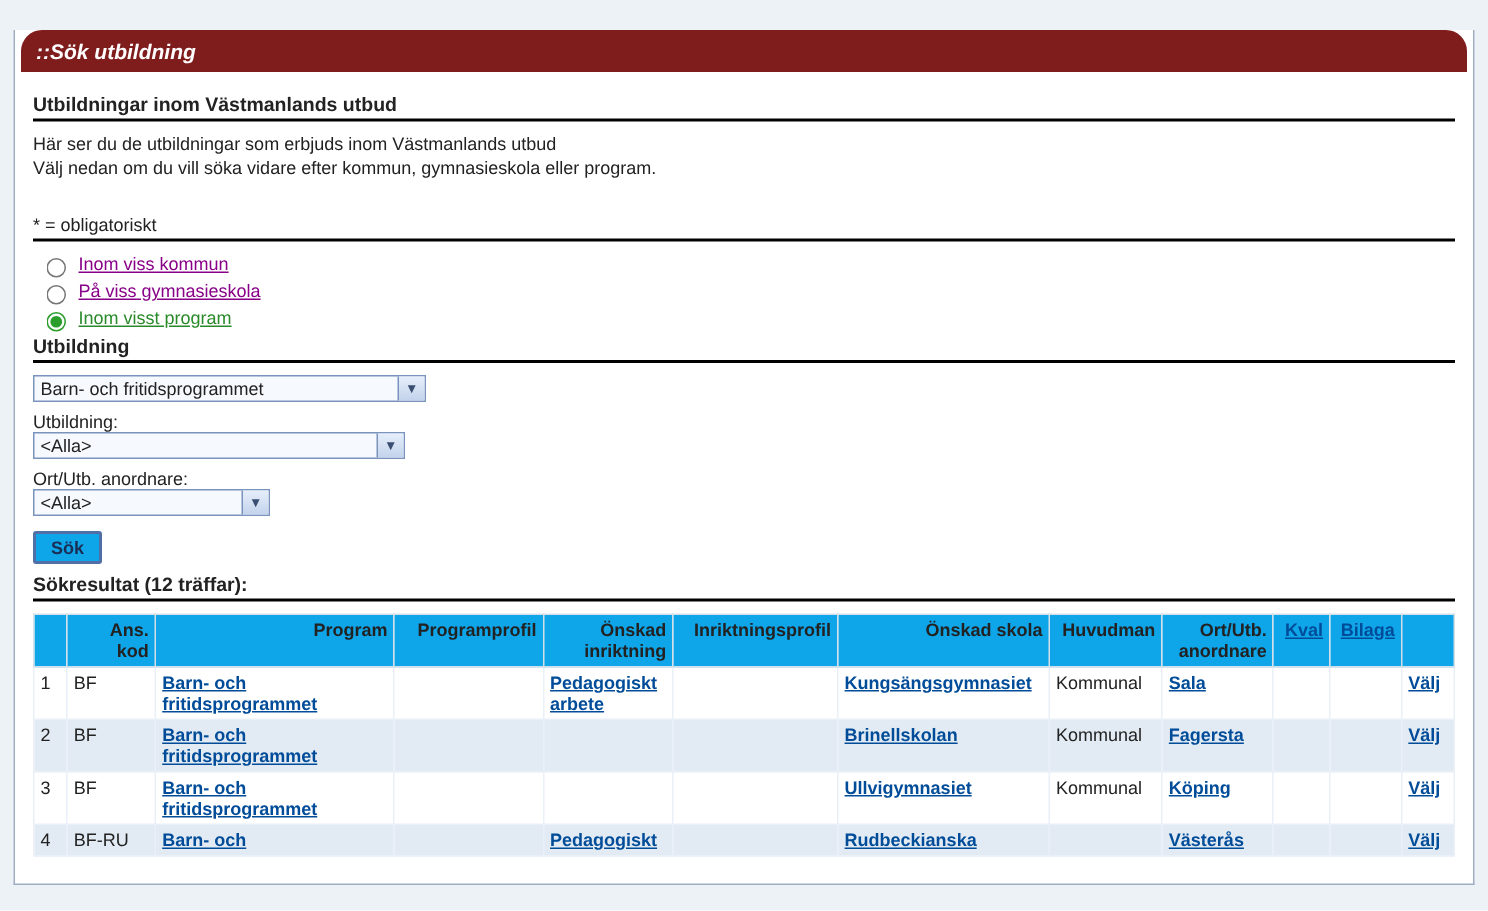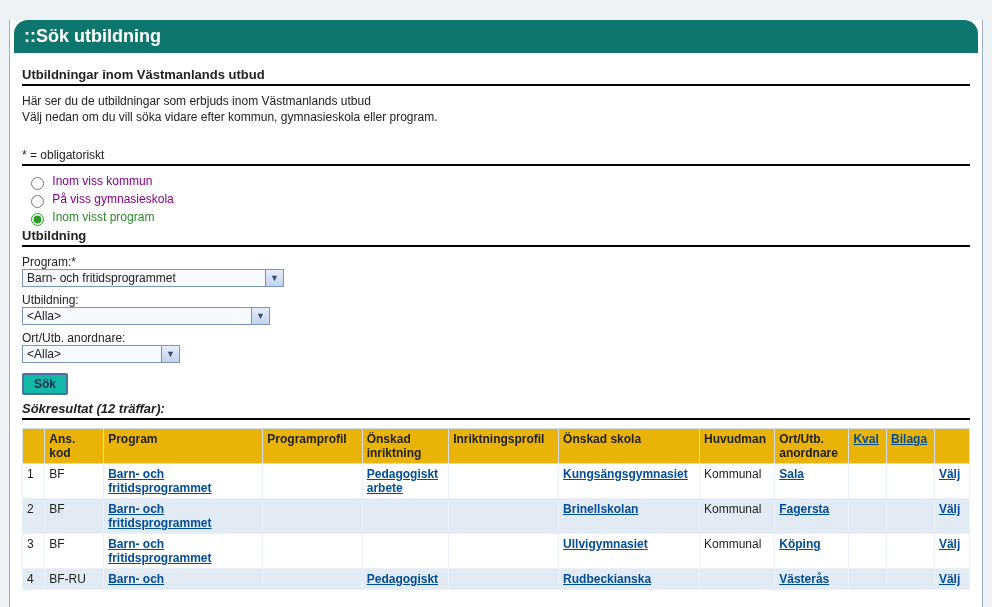--- a/index.html
+++ b/index.html
@@ -15,28 +15,29 @@
     background: #fff;
     border: 1px solid #9eaec2;
     border-top: none;
   }
   .top-nav {
     height: 18px;
     padding: 1px 10px;
     font-size: 11px;
   }
   .title-bar {
-    background: #0f766e;
+    background: #7f1d1d;
     color: #fff;
     font-weight: bold;
-    font-size: 18px;
+    font-size: 14px;
     padding: 6px 10px;
     border-top-left-radius: 14px;
     border-top-right-radius: 14px;
     margin: 0 4px;
+    font-style: italic;
   }
   .content {
     padding: 8px 12px 18px 12px;
   }
   h3.section {
     font-size: 13px;
     font-weight: bold;
     margin: 6px 0 2px 0;
   }
   .hr {
@@ -46,21 +47,21 @@
   }
   .intro p {
     margin: 2px 0;
     font-size: 12px;
   }
   .radio-row {
     margin: 2px 0;
     font-size: 12px;
   }
   .radio-row input { vertical-align: middle; }
-  .radio-row label { color: #880088; margin-left: 2px; }
+  .radio-row label { color: #880088; margin-left: 2px; text-decoration: underline; }
   .field-label { font-size: 12px; margin-top: 6px; }
   .select-mimic {
     display: inline-flex;
     align-items: center;
     justify-content: space-between;
     background: #f6f9fd;
     border: 1px solid #7a94bd;
     height: 18px;
     padding: 0 0 0 4px;
     font-size: 12px;
@@ -71,38 +72,38 @@
     height: 16px;
     background: linear-gradient(#e6eefa, #c3d3ec);
     border-left: 1px solid #7a94bd;
     display: flex;
     align-items: center;
     justify-content: center;
     font-size: 9px;
     color: #3a4e72;
   }
   .btn {
-    background: #14b8a6;
+    background: #0ea5e9;
     border: 2px solid #4f6fa6;
     color: #1a2e55;
     font-size: 12px;
     font-weight: bold;
     padding: 2px 10px;
     cursor: pointer;
     border-radius: 2px;
   }
   table.results {
     width: 100%;
     border-collapse: collapse;
     font-size: 12px;
     margin-top: 6px;
   }
   table.results th {
-    background: #eab308;
-    text-align: left;
+    background: #0ea5e9;
+    text-align: right;
     font-weight: bold;
     padding: 3px 4px;
     border: 1px solid #d4dfea;
     vertical-align: top;
   }
   table.results td {
     padding: 3px 4px;
     border: 1px solid #eaf0f7;
     vertical-align: top;
   }
@@ -149,21 +150,20 @@
       </div>
       <div class="radio-row">
         <input type="radio" name="sokord" checked="" style="accent-color: rgb(42, 157, 42);">
         <label style="color:#2a8a2a;">Inom visst program</label>
       </div>
     </div>
 
     <h3 class="section" style="margin-top:0;">Utbildning</h3>
     <hr class="hr">
 
-    <div class="field-label">Program:*</div>
     <div class="select-mimic" style="width:262px;">
       <span>Barn- och fritidsprogrammet</span>
       <span class="chev">▼</span>
     </div>
 
     <div class="field-label">Utbildning:</div>
     <div class="select-mimic" style="width:248px;">
       <span>&lt;Alla&gt;</span>
       <span class="chev">▼</span>
     </div>
@@ -171,21 +171,21 @@
     <div class="field-label">Ort/Utb. anordnare:</div>
     <div class="select-mimic" style="width:158px;">
       <span>&lt;Alla&gt;</span>
       <span class="chev">▼</span>
     </div>
 
     <div style="margin-top:10px;">
       <button class="btn">Sök</button>
     </div>
 
-    <h3 class="section" style="font-style:italic;">Sökresultat (12 träffar):</h3>
+    <h3 class="section" style="">Sökresultat (12 träffar):</h3>
     <hr class="hr">
 
     <table class="results">
       <thead>
         <tr>
           <th style="width:16px;"></th>
           <th style="width:60px;">Ans. kod</th>
           <th style="width:170px;margin-left:43px;">Program</th>
           <th style="width:95px;">Programprofil</th>
           <th style="width:80px;">Önskad inriktning</th>

